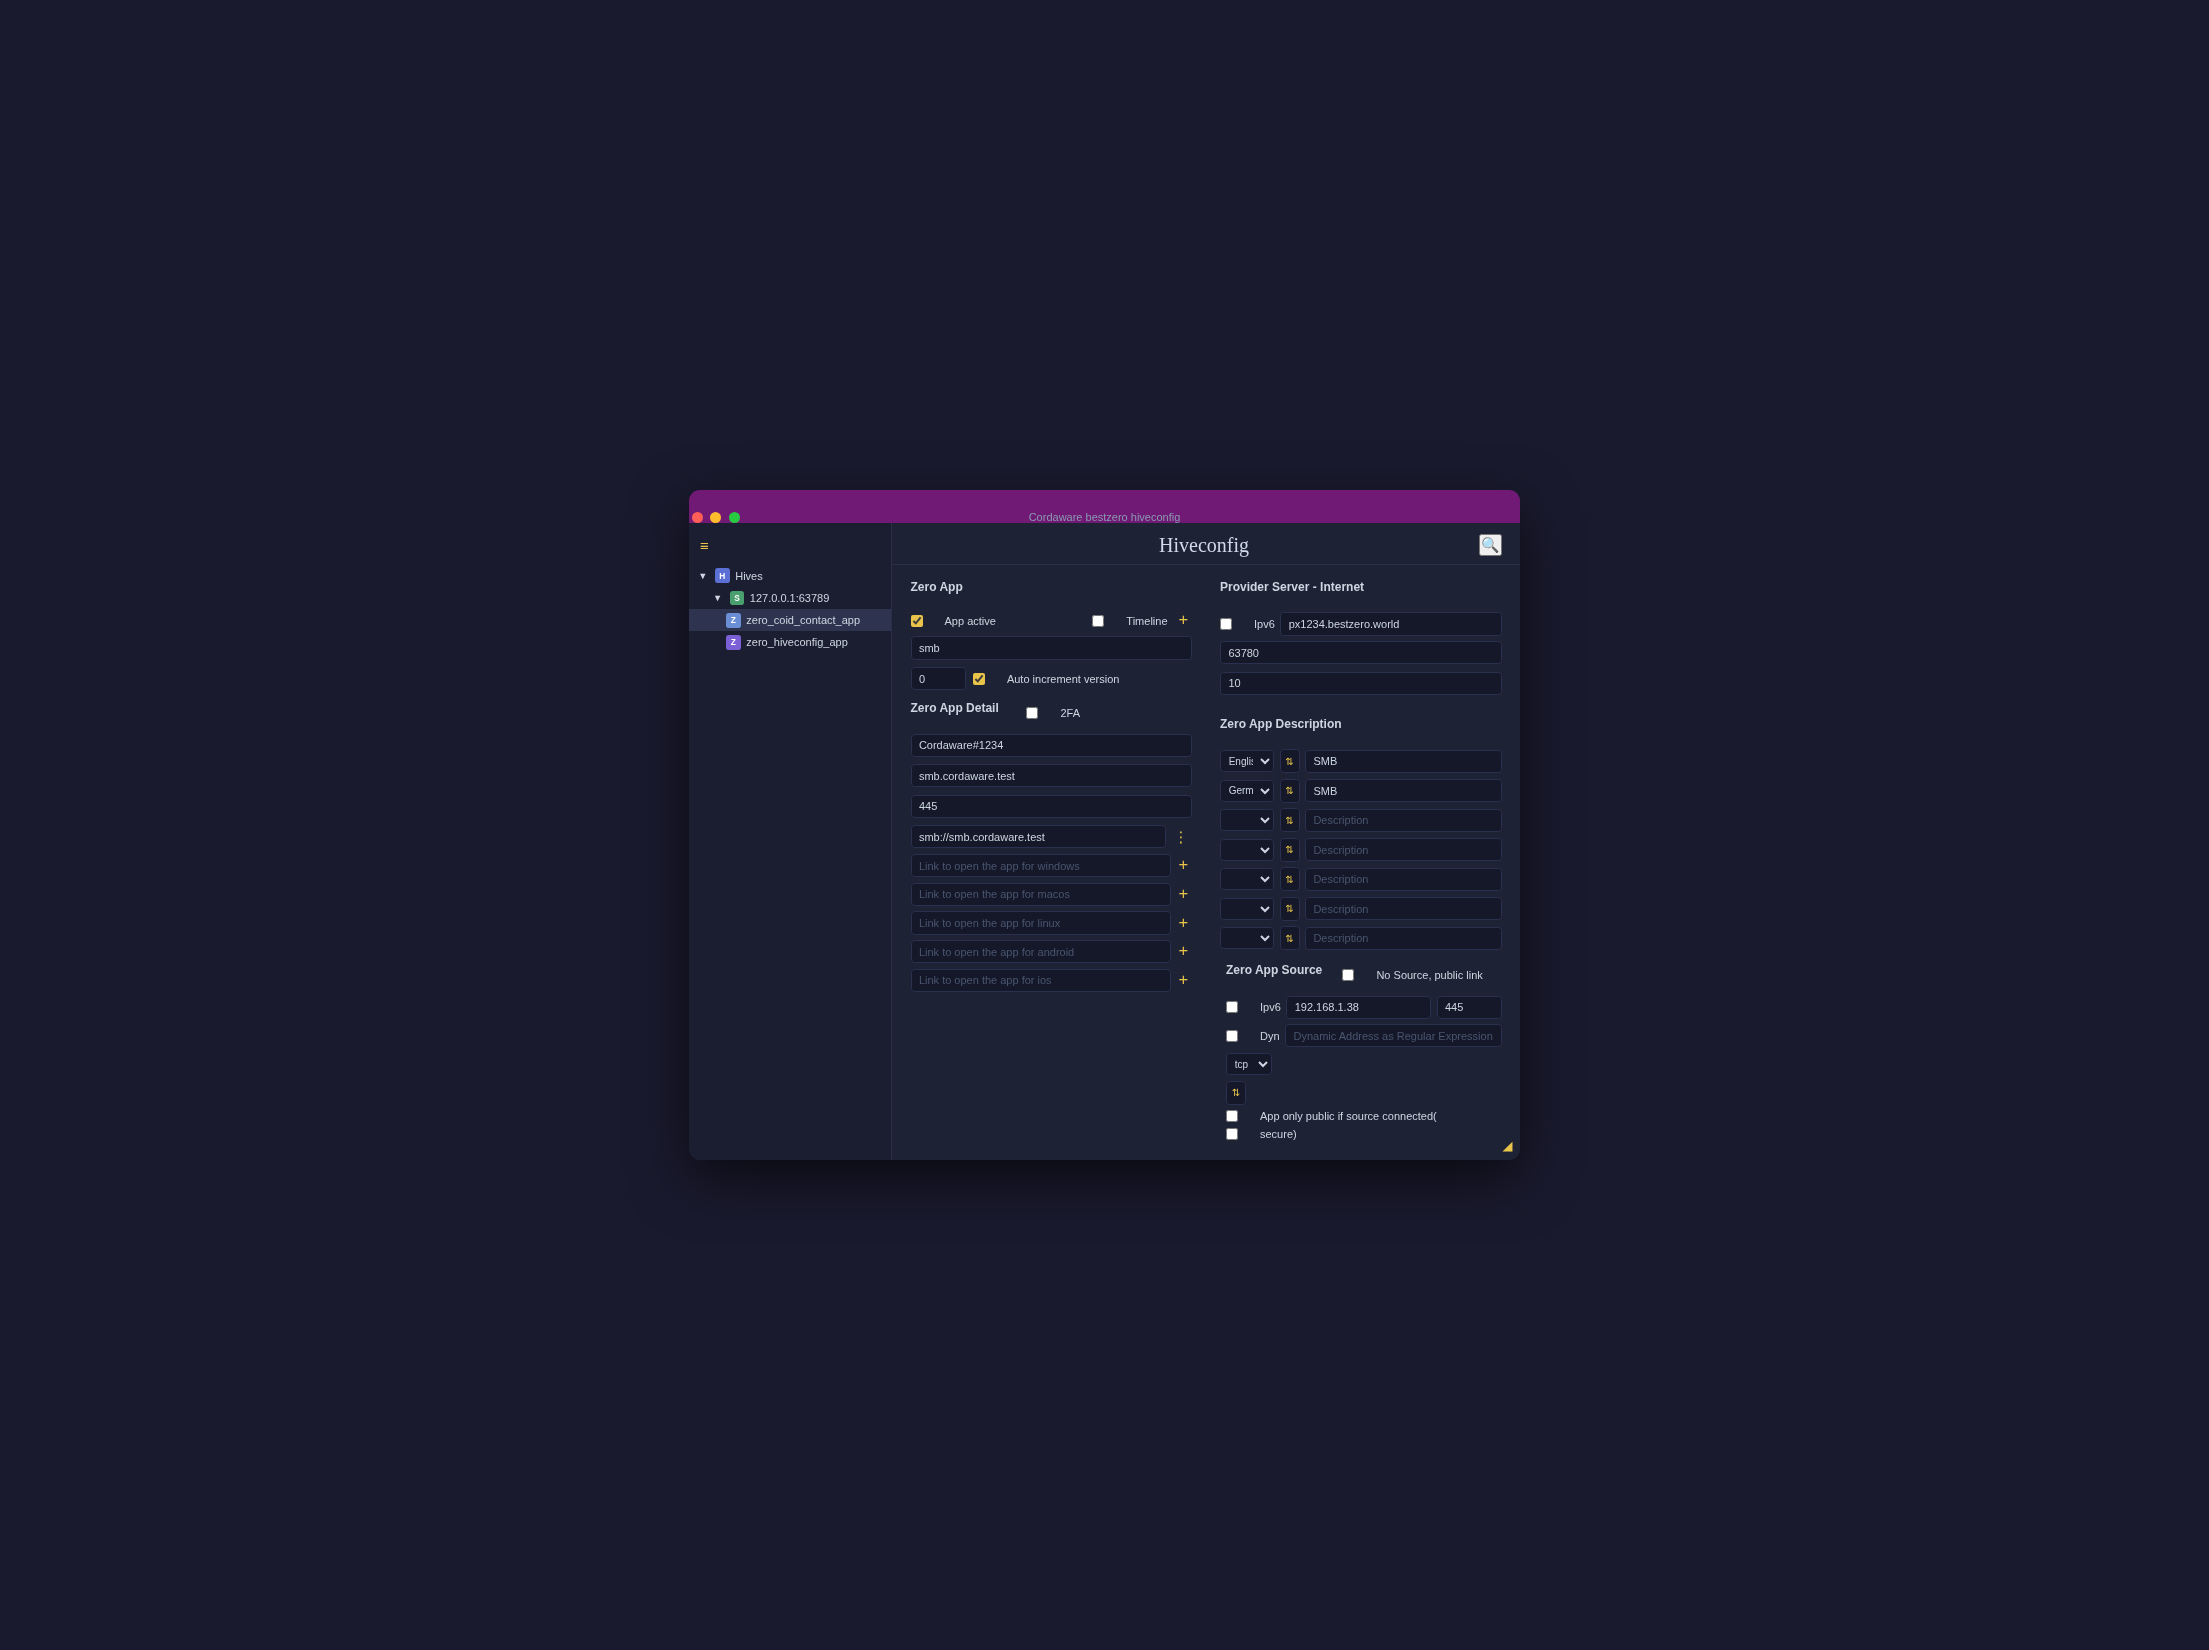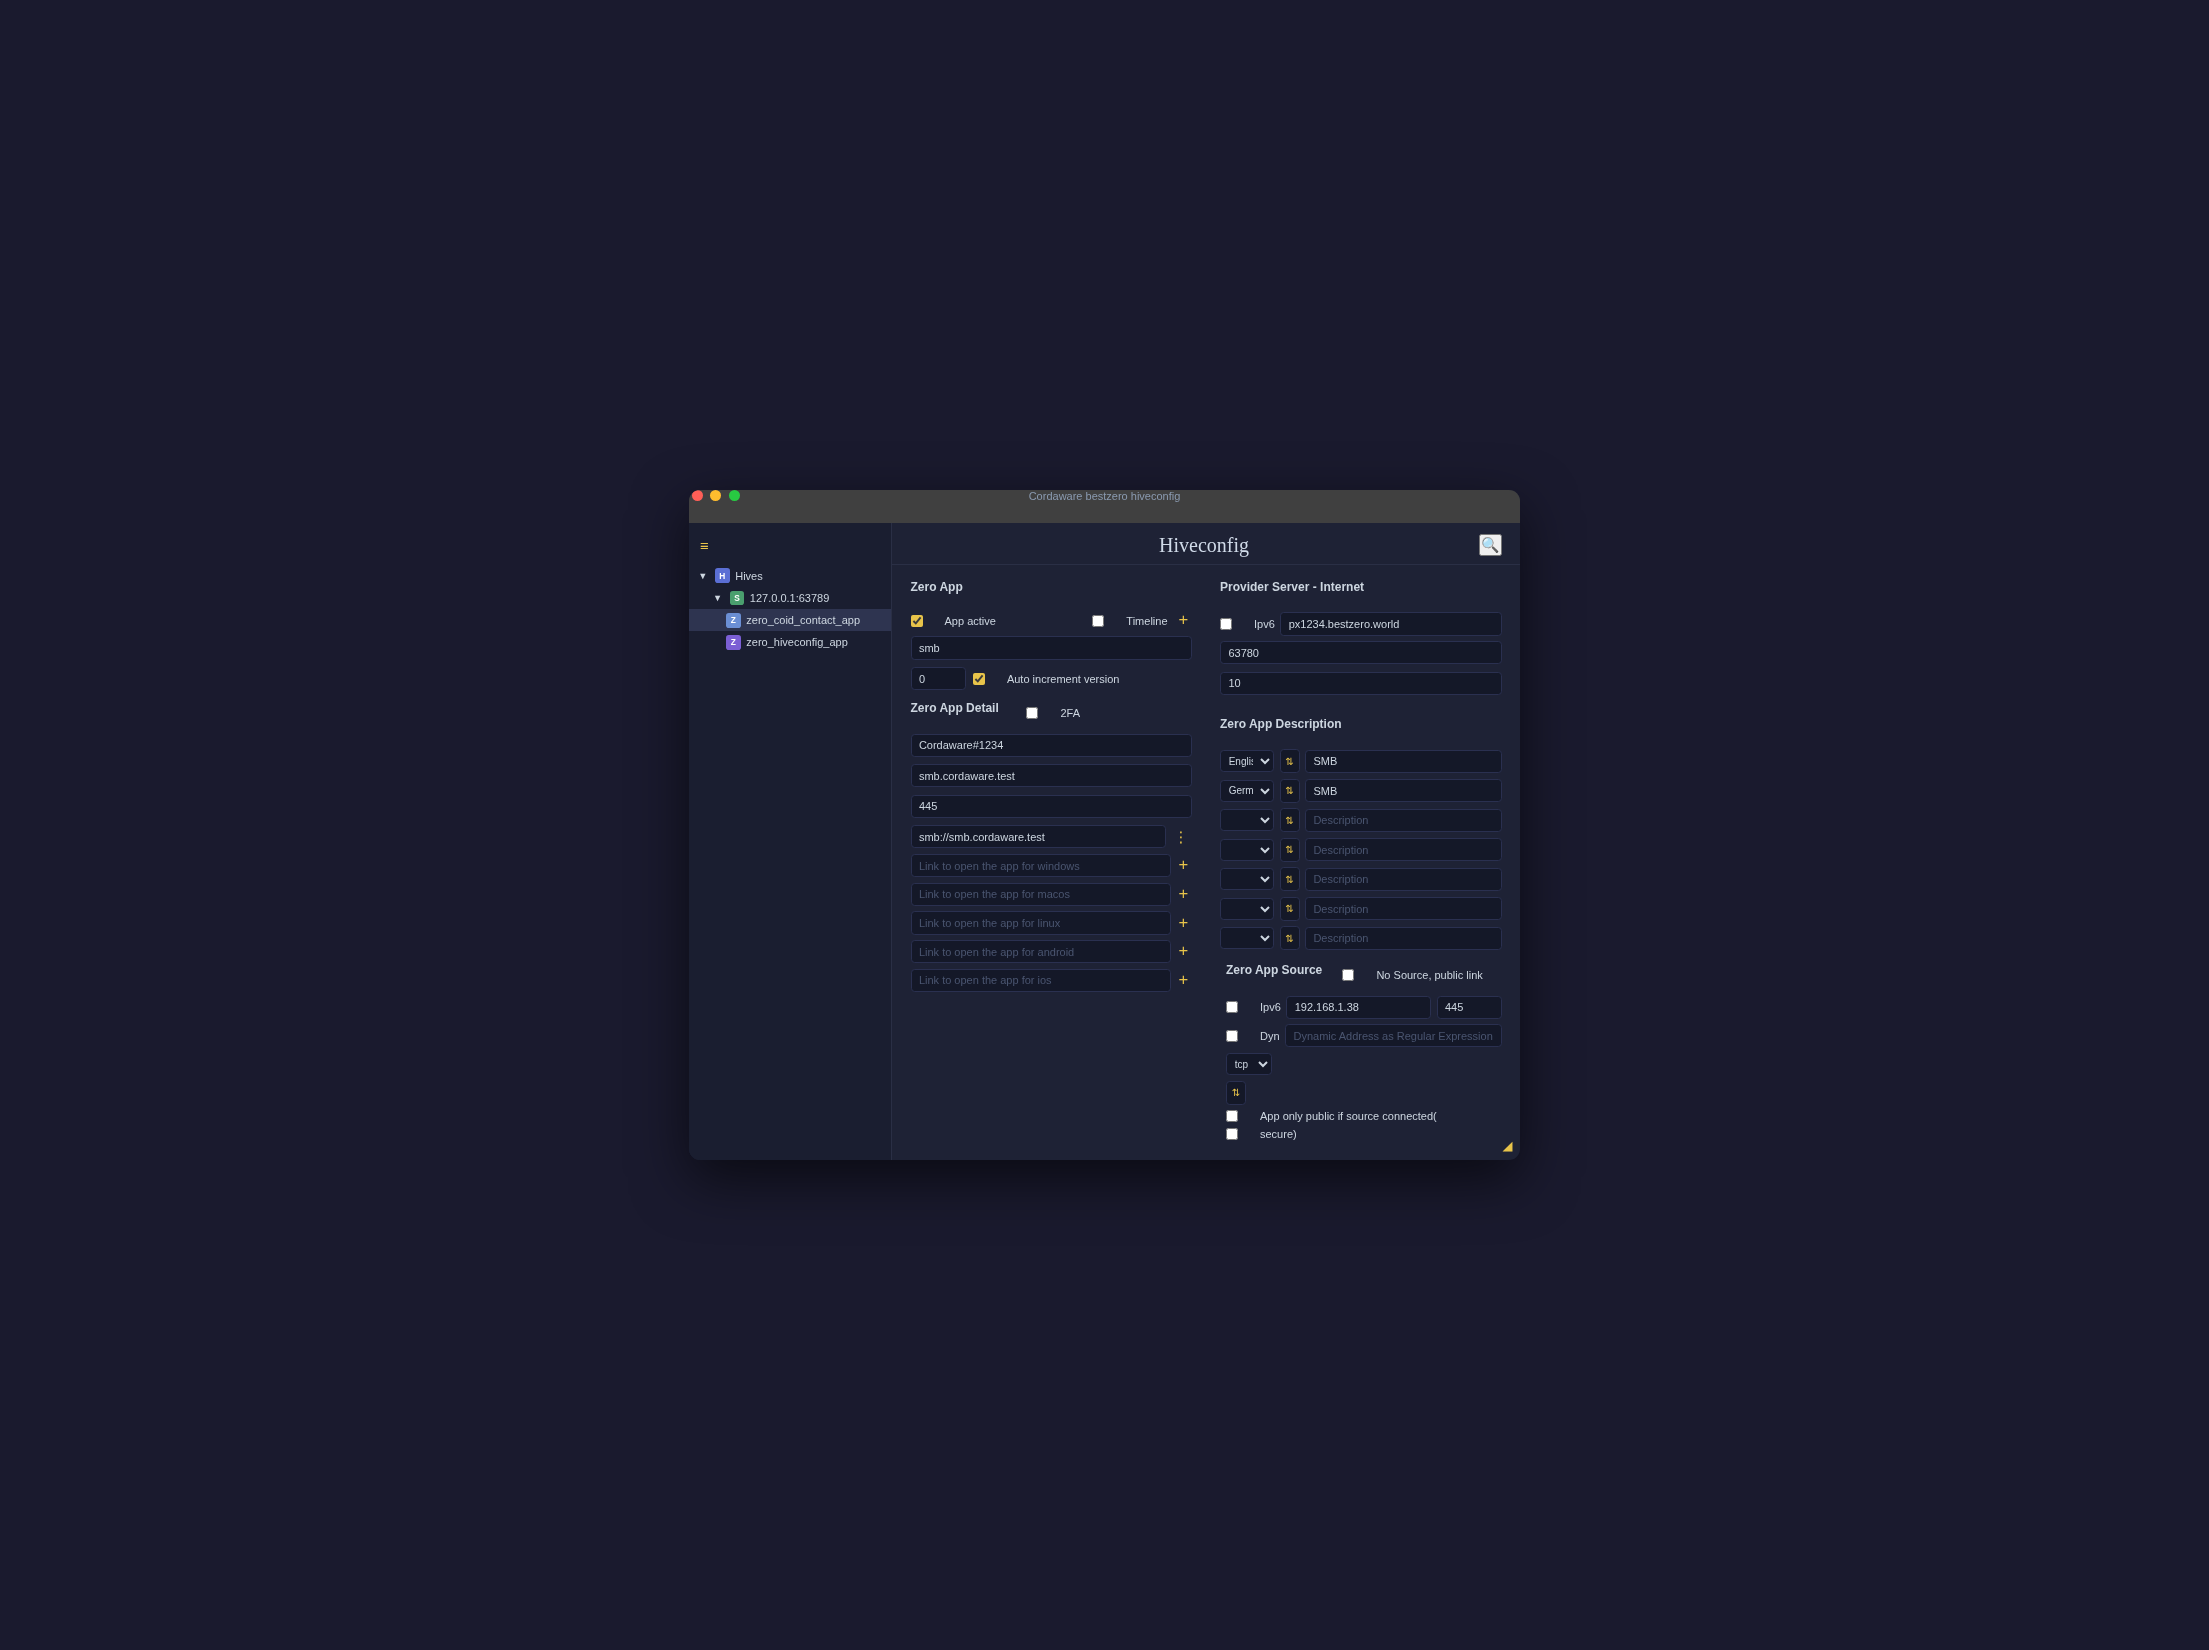--- a/index.html
+++ b/index.html
@@ -14,24 +14,24 @@
       min-height: 100vh;
     }
     .window {
       width: 831px;
       background: #1e2235;
       border-radius: 11px;
       overflow: hidden;
       box-shadow: 0 18.5px 55px rgba(0,0,0,0.6);
     }
     .title-bar {
-      background: #404040;
+      background: #701a75;
       height: 33px;
       display: flex;
-      align-items: flex-start;
+      align-items: flex-end;
       padding: 0 3px;
       position: relative;
     }
     .traffic-lights {
       display: flex;
       gap: 7.4px;
     }
     .traffic-light {
       width: 11px;
       height: 11px;

